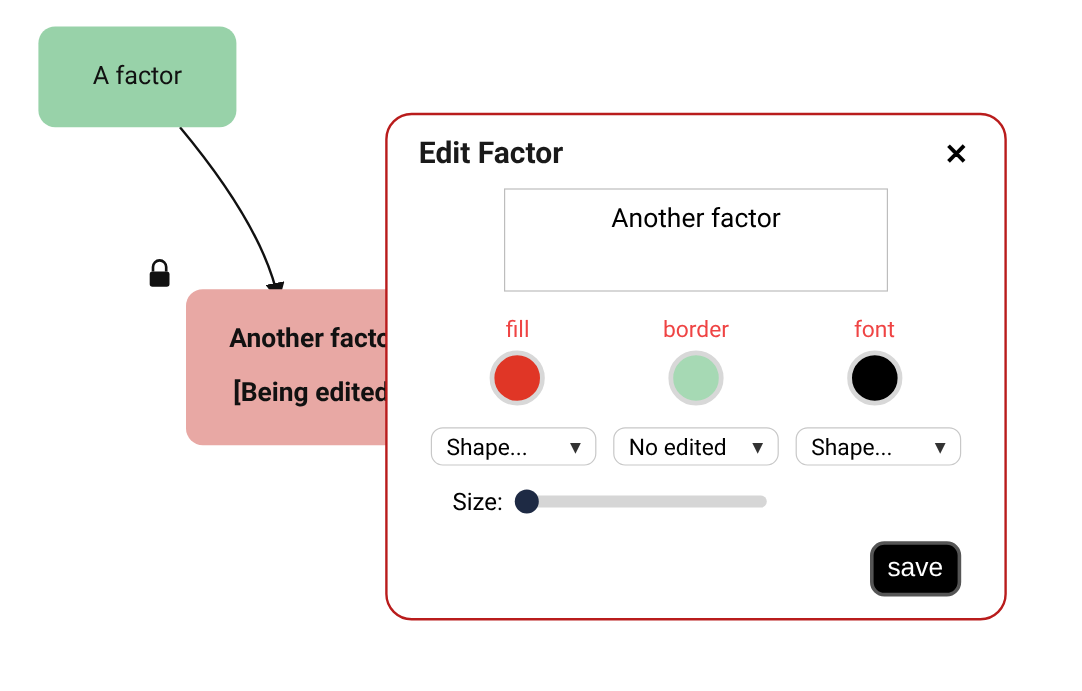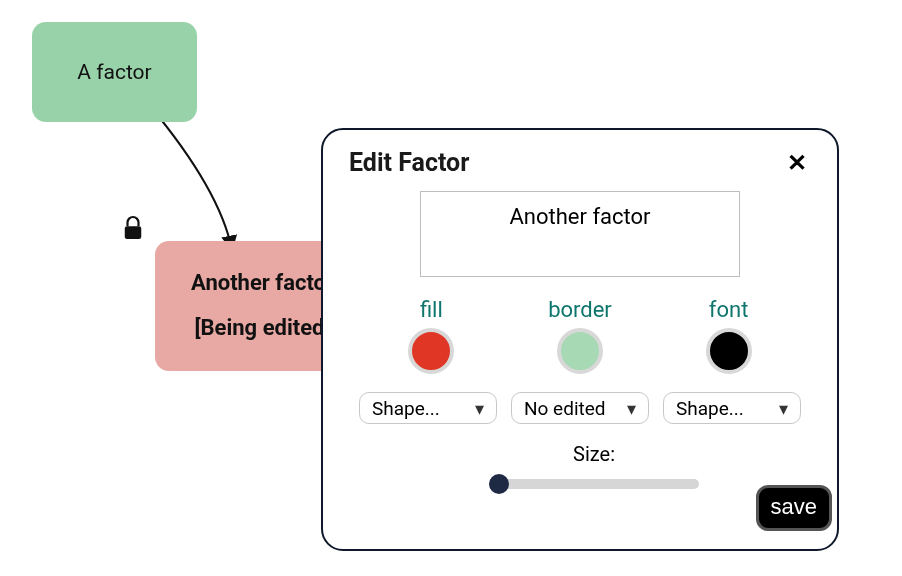--- a/index.html
+++ b/index.html
@@ -20,21 +20,21 @@
     border-radius: 14px;
     display: flex;
     flex-direction: column;
     justify-content: center;
     align-items: center;
     font-size: 21px;
     color: #111;
   }
   .node-a {
     left: 32px; top: 22px;
-    width: 165px; height: 100px;
+    width: 165px; height: 84px;
     background: #98d2a9;
   }
   .node-b {
     left: 155px; top: 241px;
     width: 215px; height: 130px;
     background: #e8a8a4;
     font-weight: 700;
     font-size: 22px;
     line-height: 1.4;
     z-index: 1;
@@ -54,25 +54,24 @@
     width: 902px; height: 576px;
     pointer-events: none;
     z-index: 0;
   }
   
   .modal {
     position: absolute;
     left: 321px; top: 94px;
     width: 518px; height: 423px;
     background: #fff;
-    border: 2px solid #0f172a;
+    border: 2px solid #b91c1c;
     border-radius: 22px;
     z-index: 10;
     padding: 18px 26px 20px 26px;
-    margin-top: 34px;
   }
   .modal-header {
     display: flex;
     align-items: center;
     justify-content: space-between;
   }
   .modal-title {
     font-weight: 700;
     font-size: 25px;
     color: #1a1a1a;
@@ -103,22 +102,22 @@
     padding: 0 8px;
   }
   .color-col {
     display: flex;
     flex-direction: column;
     align-items: center;
     gap: 6px;
     width: 140px;
   }
   .color-label {
-    font-size: 22px;
-    color: #0f766e;
+    font-size: 19px;
+    color: #ef4444;
     text-align: center;
   }
   .swatch {
     width: 46px; height: 46px;
     border-radius: 50%;
     border: 4px solid #d8d8d8;
     cursor: pointer;
   }
   .swatch.fill   { background: #e03626; }
   .swatch.border { background: #a6d9b4; }
@@ -147,21 +146,20 @@
     font-size: 18px;
     color: #333;
   }
   .size-row {
     display: flex;
     align-items: center;
     gap: 10px;
     margin-top: 18px;
     padding-left: 28px;
     font-size: 20px;
-    flex-direction: column;
   }
   .slider-wrap {
     position: relative;
     width: 210px;
     height: 16px;
   }
   .slider-track {
     position: absolute;
     left: 0; right: 0; top: 3px;
     height: 10px;
@@ -170,21 +168,21 @@
   }
   .slider-thumb {
     position: absolute;
     left: 0; top: -2px;
     width: 20px; height: 20px;
     background: #1e2a44;
     border-radius: 50%;
   }
   .save-btn {
     position: absolute;
-    right: 5px; bottom: 18px;
+    right: 36px; bottom: 18px;
     background: #000;
     color: #fff;
     border: 3px solid #555;
     border-radius: 12px;
     font-size: 22px;
     padding: 6px 12px 8px 12px;
     cursor: pointer;
   }
 </style>
 </head>

